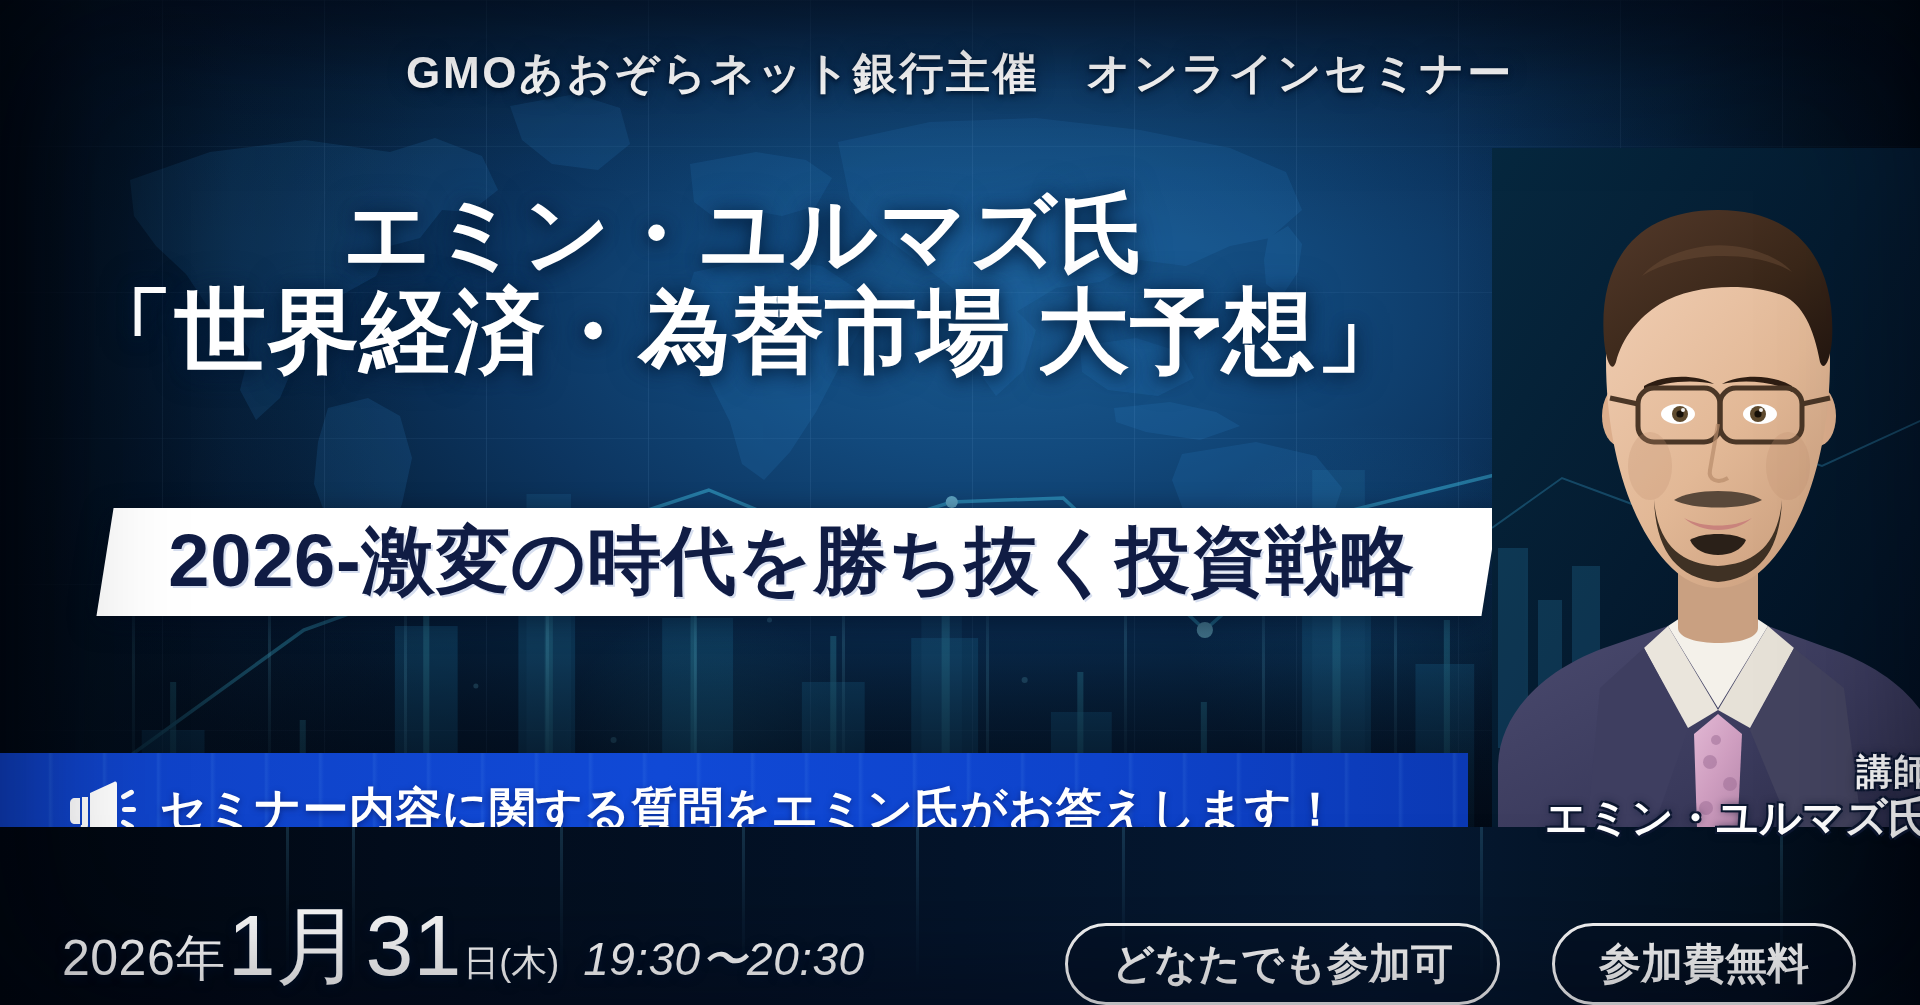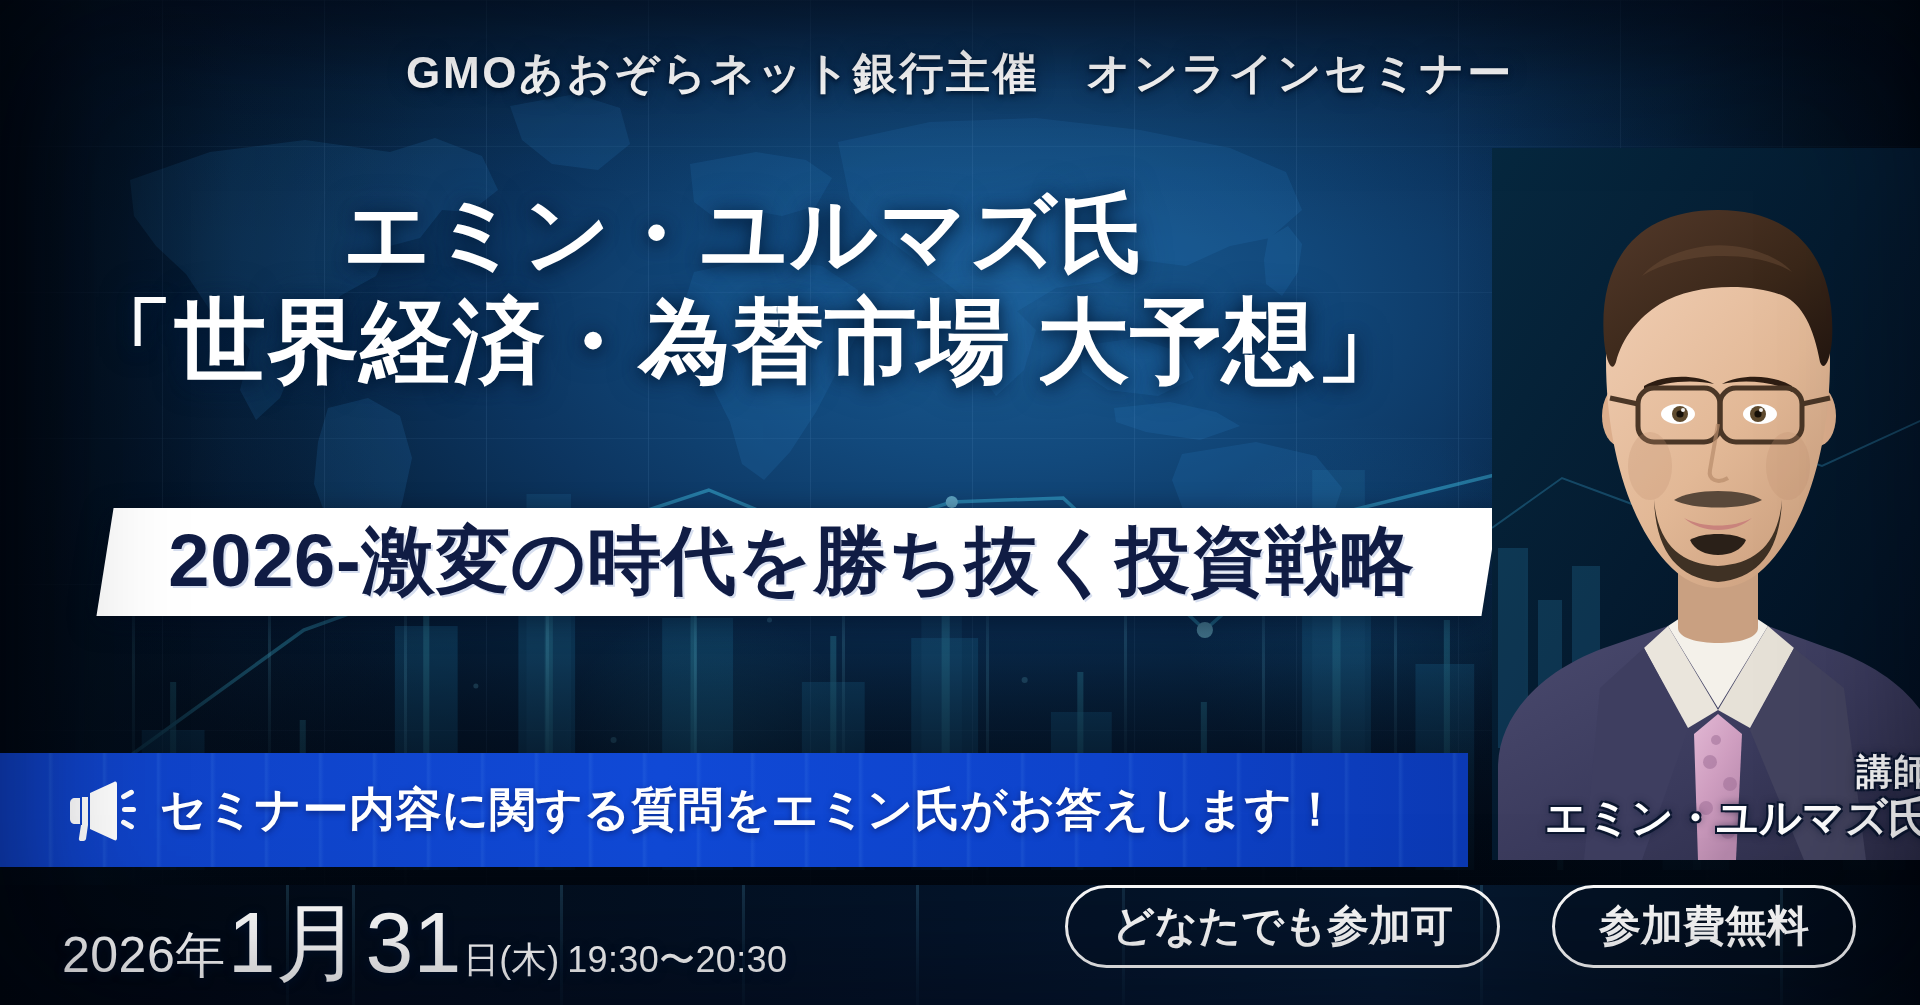--- a/index.html
+++ b/index.html
@@ -143,21 +143,21 @@
   .title-line1 {
     font-size: 86px;
     line-height: 1.12;
     font-weight: 800;
     color: #ffffff;
     letter-spacing: .02em;
     text-shadow: 0 3px 16px rgba(0,22,48,0.85), 0 0 32px rgba(0,35,75,0.55);
     white-space: pre;
   }
   .title-line2 {
-    margin-top: 10px;
+    margin-top: 0;
     font-size: 92px;
     line-height: 1.1;
     font-weight: 800;
     color: #ffffff;
     letter-spacing: .01em;
     text-shadow: 0 3px 16px rgba(0,22,48,0.85), 0 0 32px rgba(0,35,75,0.55);
     white-space: pre;
   }
 
   
@@ -265,24 +265,24 @@
   }
   .speaker-role { font-size: 36px; letter-spacing: .02em; }
   .speaker-name { font-size: 42px; letter-spacing: .0em; margin-top: 2px; }
 
   
   .bottom-bar {
     position: absolute;
     left: 0;
     bottom: 0;
     width: 1920px;
-    height: 120px;
+    height: 178px;
     z-index: 18;
     display: flex;
-    align-items: flex-start;
+    align-items: flex-end;
   }
   .bottom-bg {
     position: absolute;
     inset: 0;
     background: linear-gradient(to right, #01060e 0%, #030d1c 20%, #04142a 50%, #061a33 72%, #03101f 92%, #010710 100%);
   }
   .bottom-rays {
     position: absolute;
     inset: 0;
     overflow: hidden;
@@ -302,21 +302,21 @@
     margin-left: 62px;
     color: #ffffff;
     white-space: pre;
     display: flex;
     align-items: baseline;
     text-shadow: 0 2px 10px rgba(0,20,50,0.9);
   }
   .d-year { font-size: 50px; font-weight: 400; letter-spacing: .01em; }
   .d-big  { font-size: 86px; font-weight: 400; letter-spacing: .0em; padding: 0 2px; }
   .d-mid  { font-size: 36px; font-weight: 400; }
-  .d-time { font-size: 36px; font-weight: 400; margin-left: 8px; letter-spacing: .01em; }
+  .d-time { font-size: 46px; font-weight: 400; margin-left: 24px; letter-spacing: .01em; font-style: italic; }
 
   .pills {
     position: relative;
     z-index: 3;
     margin-left: auto;
     margin-right: 64px;
     display: flex;
     gap: 52px;
   }
   .pill {

